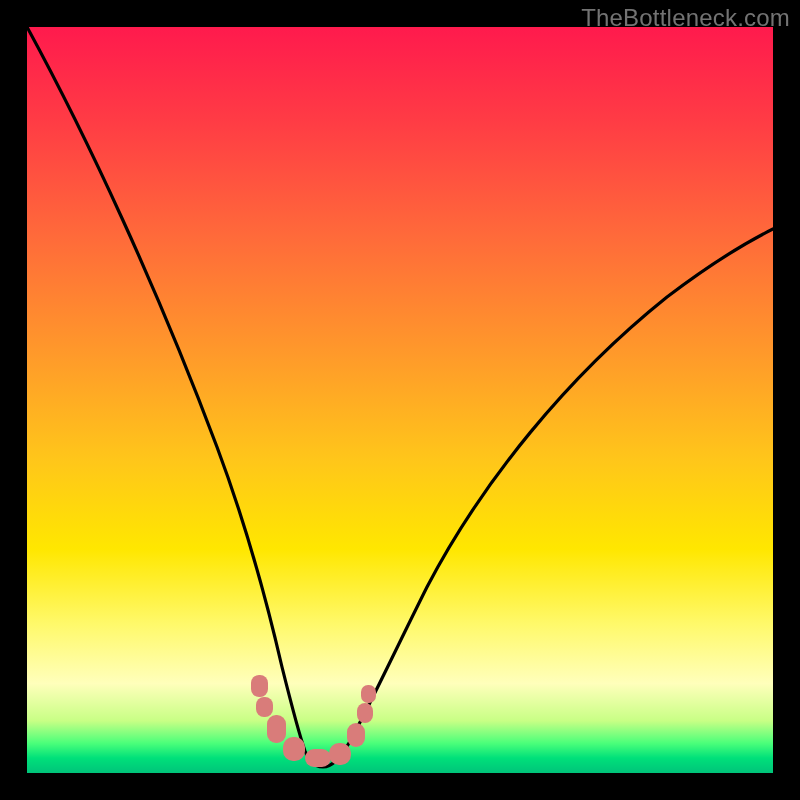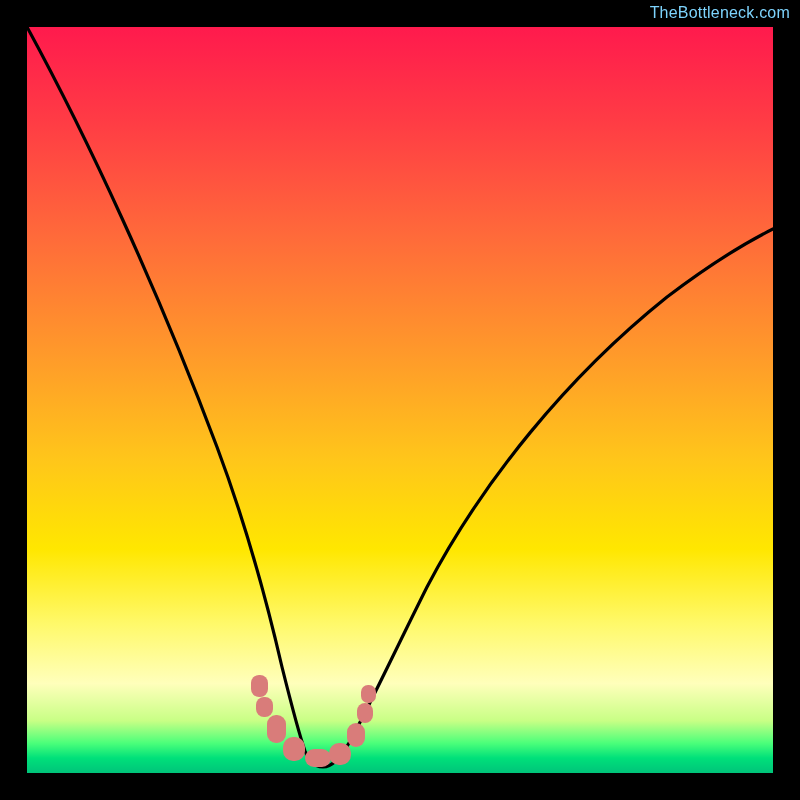--- a/index.html
+++ b/index.html
@@ -36,22 +36,22 @@
       #c8ff85 93%,
       #4bff7a 96%,
       #00e07a 98%,
       #00c47a 100%
     );
   }
   .watermark {
     position: absolute;
     top: 4px;
     right: 10px;
-    color: #7dd3fc;
-    font-size: 16px;
+    color: #737373;
+    font-size: 24px;
     font-weight: 500;
     letter-spacing: 0.2px;
     z-index: 5;
     user-select: none;
   }
   .curve-svg {
     position: absolute;
     left: 0;
     top: 0;
     width: 746px;

